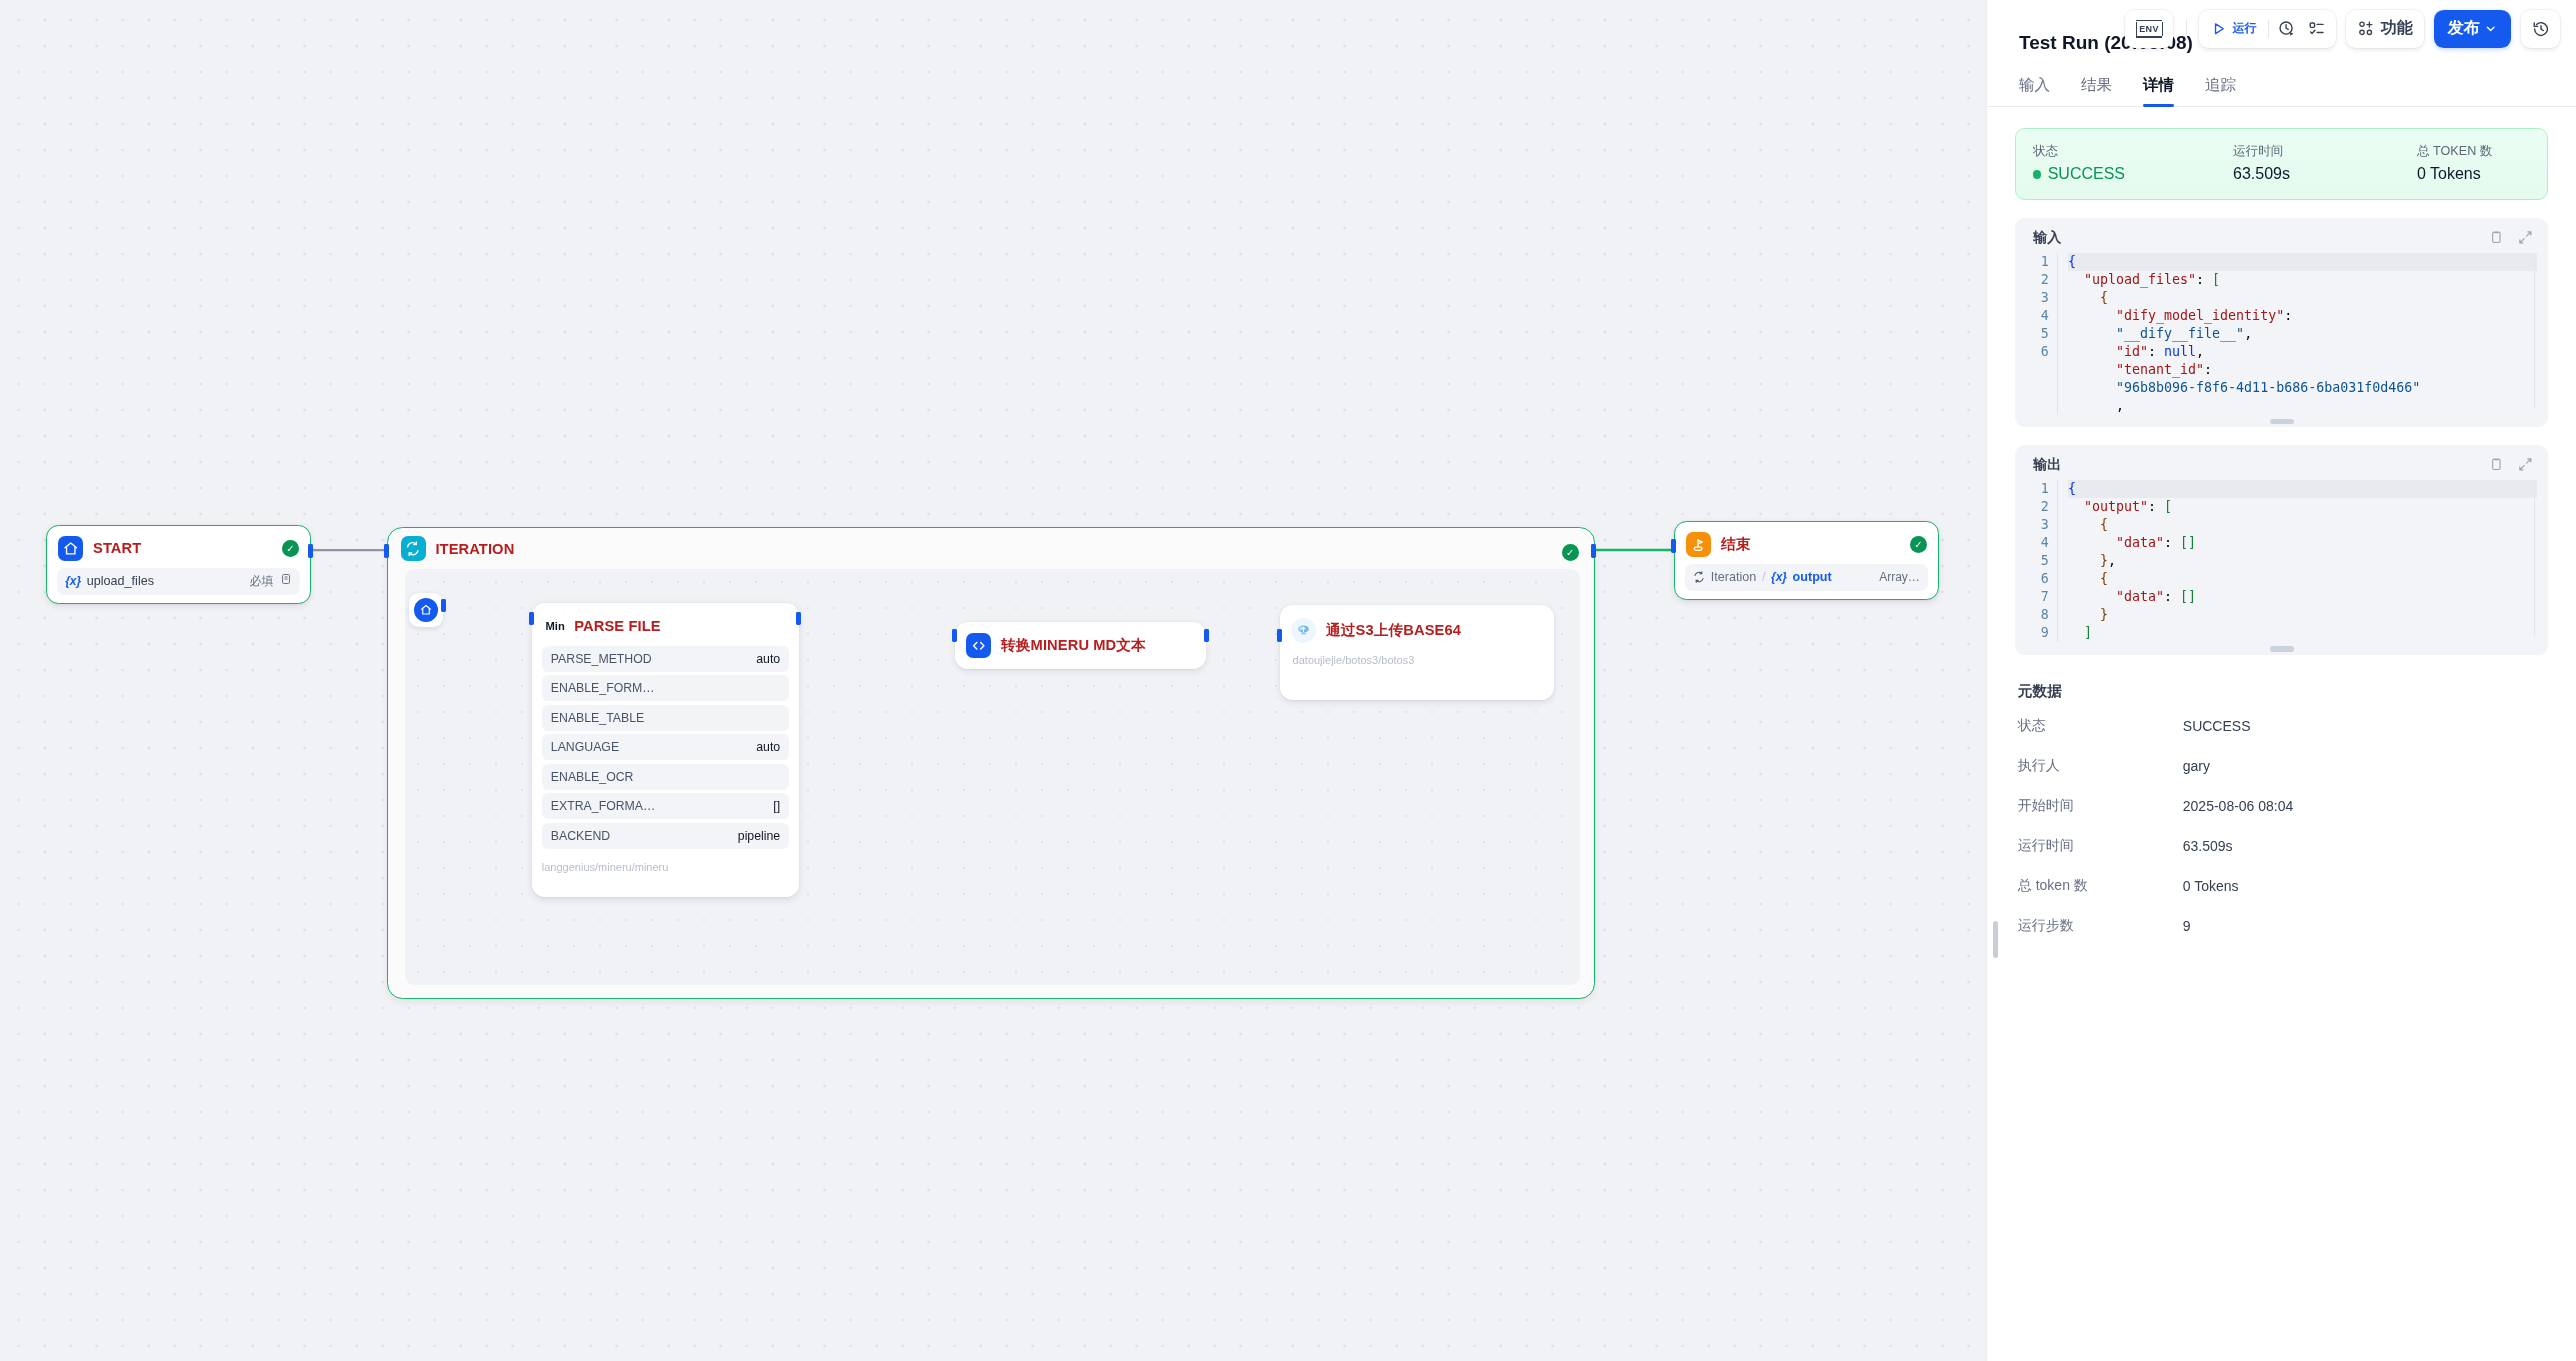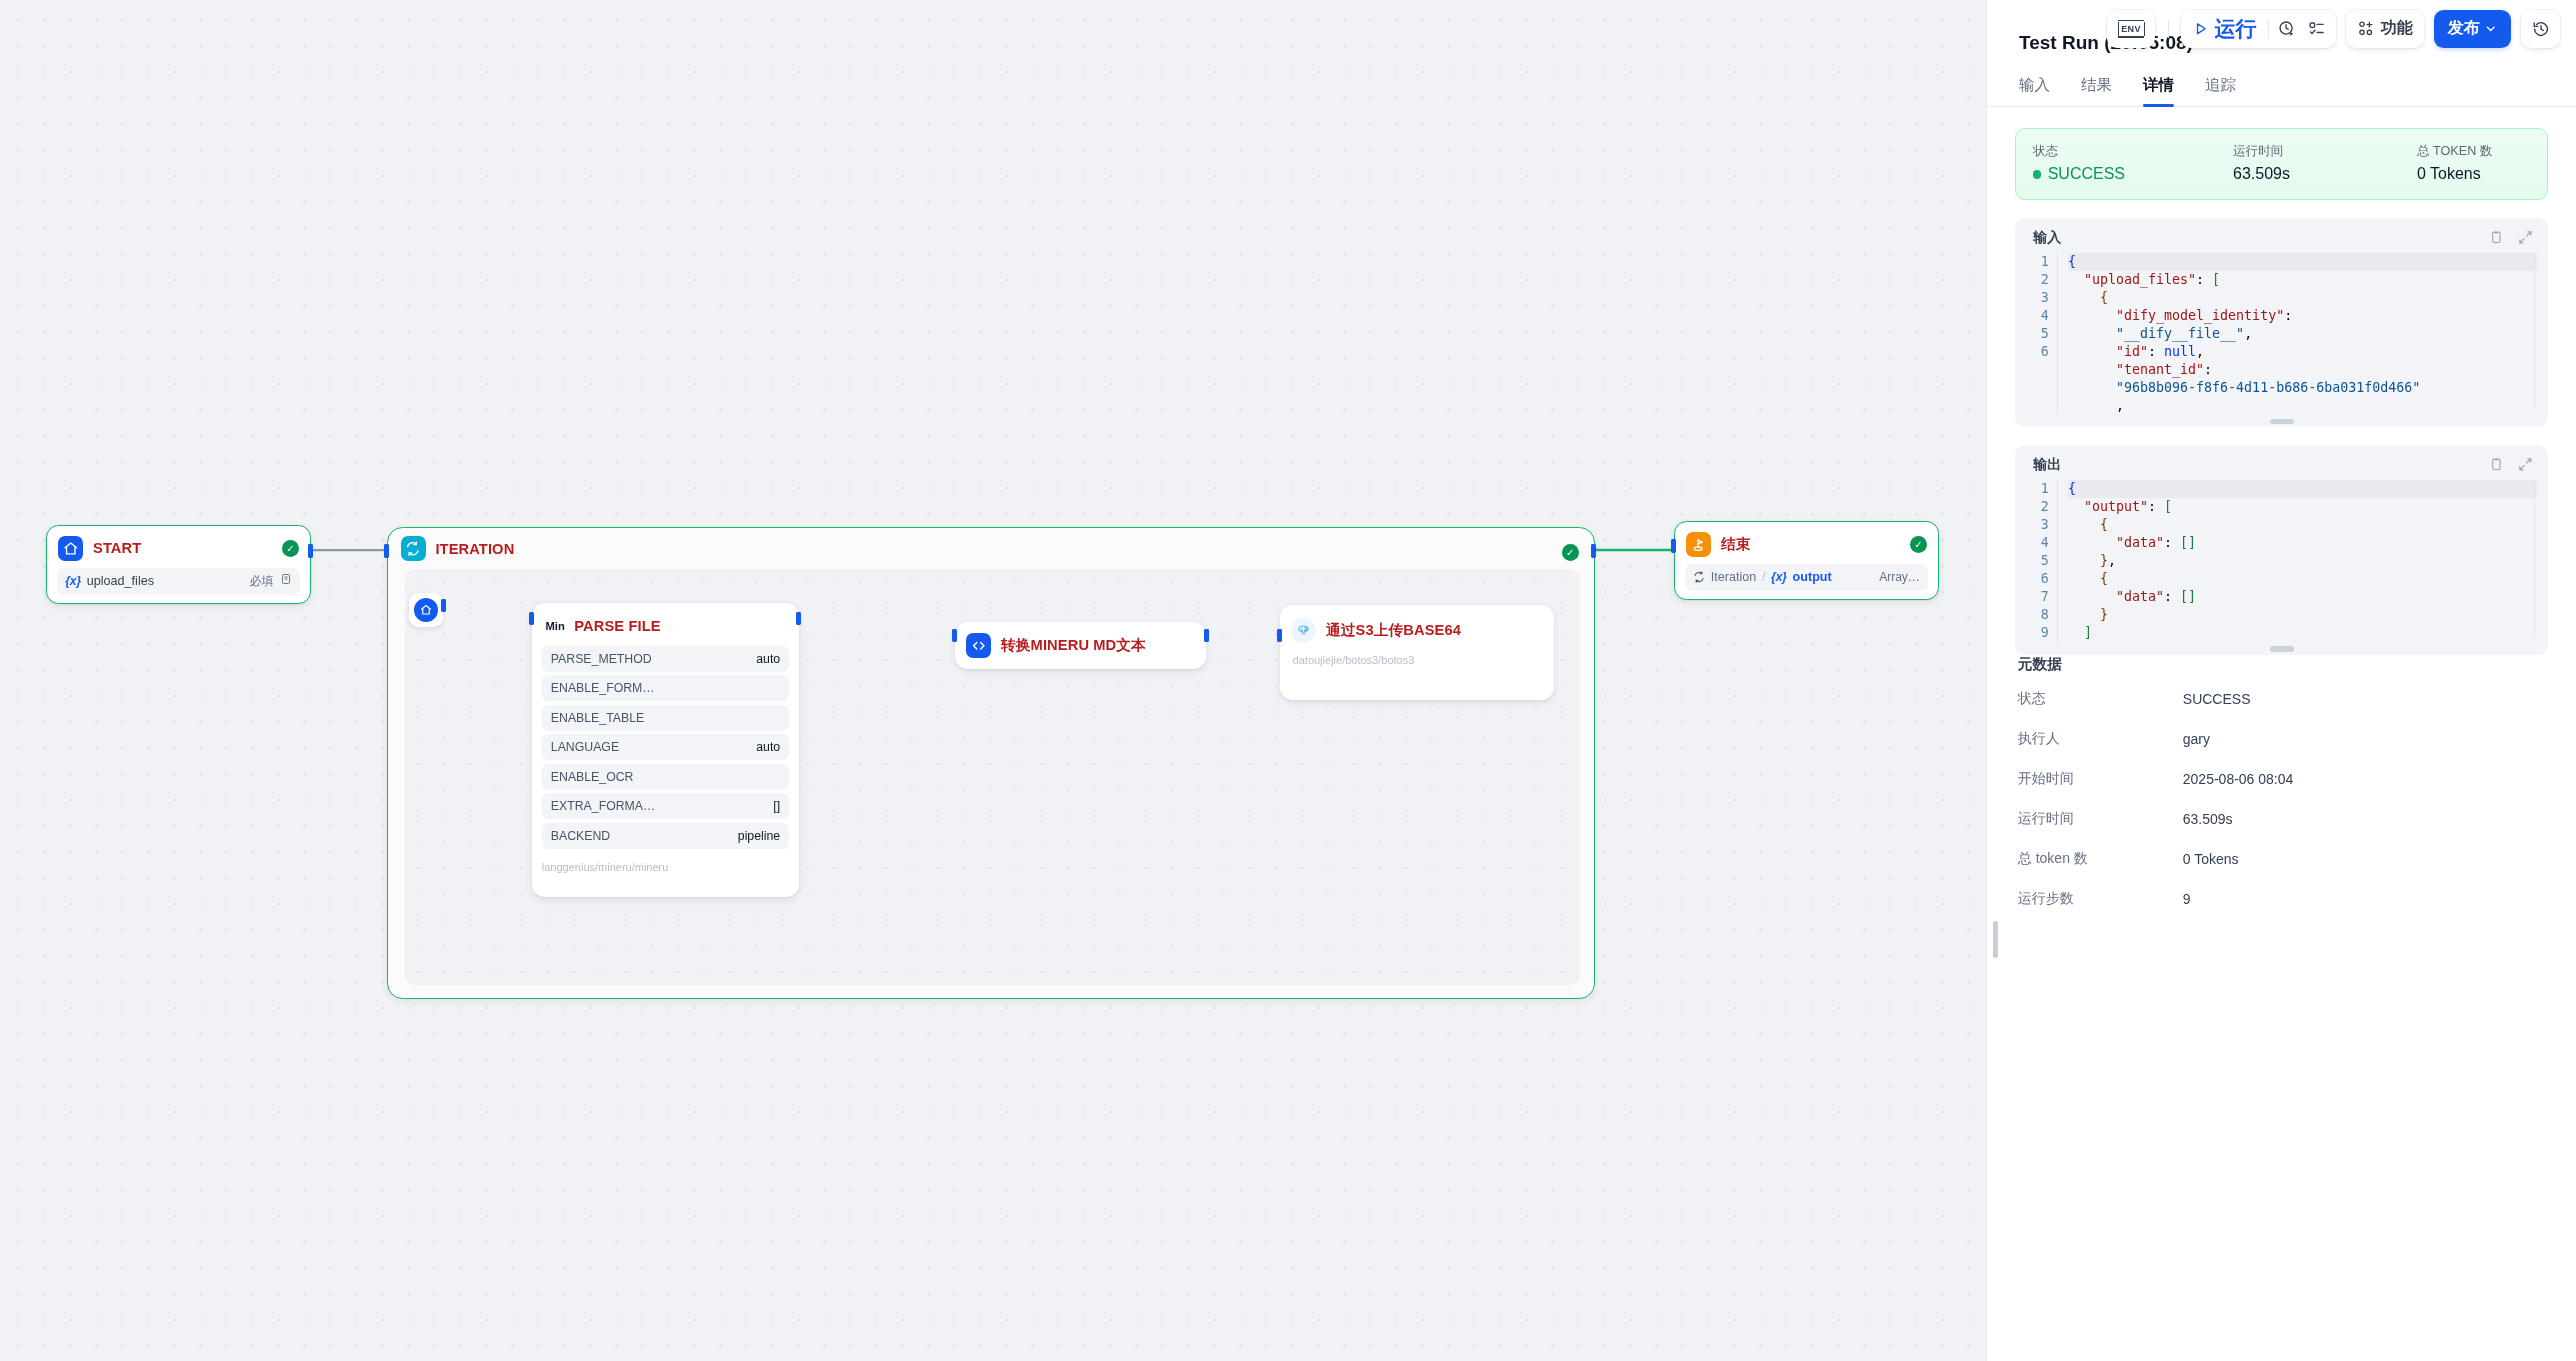--- a/index.html
+++ b/index.html
@@ -34,21 +34,21 @@
     display: flex; align-items: center;
     padding: 0 4.2px;
   }
   .tb-btn {
     height: 29.5px; min-width: 29.5px;
     display: flex; align-items: center; justify-content: center;
     gap: 5.6px; padding: 0 6.3px;
     border-radius: 6.3px; cursor: pointer;
     color: #354052;
   }
-  .tb-btn.accent { color: #155aef; font-size: 21px; font-weight: 600; padding: 0 8.4px; }
+  .tb-btn.accent { color: #155aef; font-size: 12px; font-weight: 600; padding: 0 8.4px; }
   .tb-sep { width: 0.7px; height: 18px; background: #e4e7ec; margin: 0 2.8px; }
   .tb-group.label { padding: 0 11.2px; font-size: 16px; font-weight: 600; color: #354052; gap: 7px; font-family: Liberation Serif, serif; }
   .tb-publish {
     background: #155aef; color: #fff;
     height: 38px; border-radius: 9.8px;
     display: flex; align-items: center; gap: 4.2px;
     padding: 0 14px; font-size: 16px; font-weight: 600;
     cursor: pointer;
     box-shadow: 0 1.4px 4.2px rgba(21,90,239,.22);
   }
@@ -260,21 +260,21 @@
   .hl { background: #e8eaef; }
   .resize-bar {
     position: absolute; left: 50%; transform: translateX(-50%);
     bottom: 2.8px; width: 24px; height: 5.6px; border-radius: 2.8px; background: #ccd2dc;
     cursor: ns-resize;
   }
   .code-scroll {
     position: absolute; right: 1.4px; top: 1.4px; bottom: 5.6px; width: 1.4px; background: #e2e5ea;
   }
 
-  #meta { }
+  #meta { margin-top: 27px; }
   #meta-title { font-size: 14.7px; font-weight: 700; color: #354052; margin-bottom: 5.6px; padding-left: 2.8px;}
   .meta-row { display: flex; align-items: center; height: 40px; font-size: 14px; padding-left: 2.8px;}
   .meta-key { width: 165px; color: #676f83; flex: 0 0 165px; }
   .meta-val { color: #354052; }
 
   #panel-scrollbar {
     position: absolute; left: 6.3px; top: 921px;
     width: 4.9px; height: 37px; border-radius: 2.8px; background: #c8cdd8;
   }
 </style>

